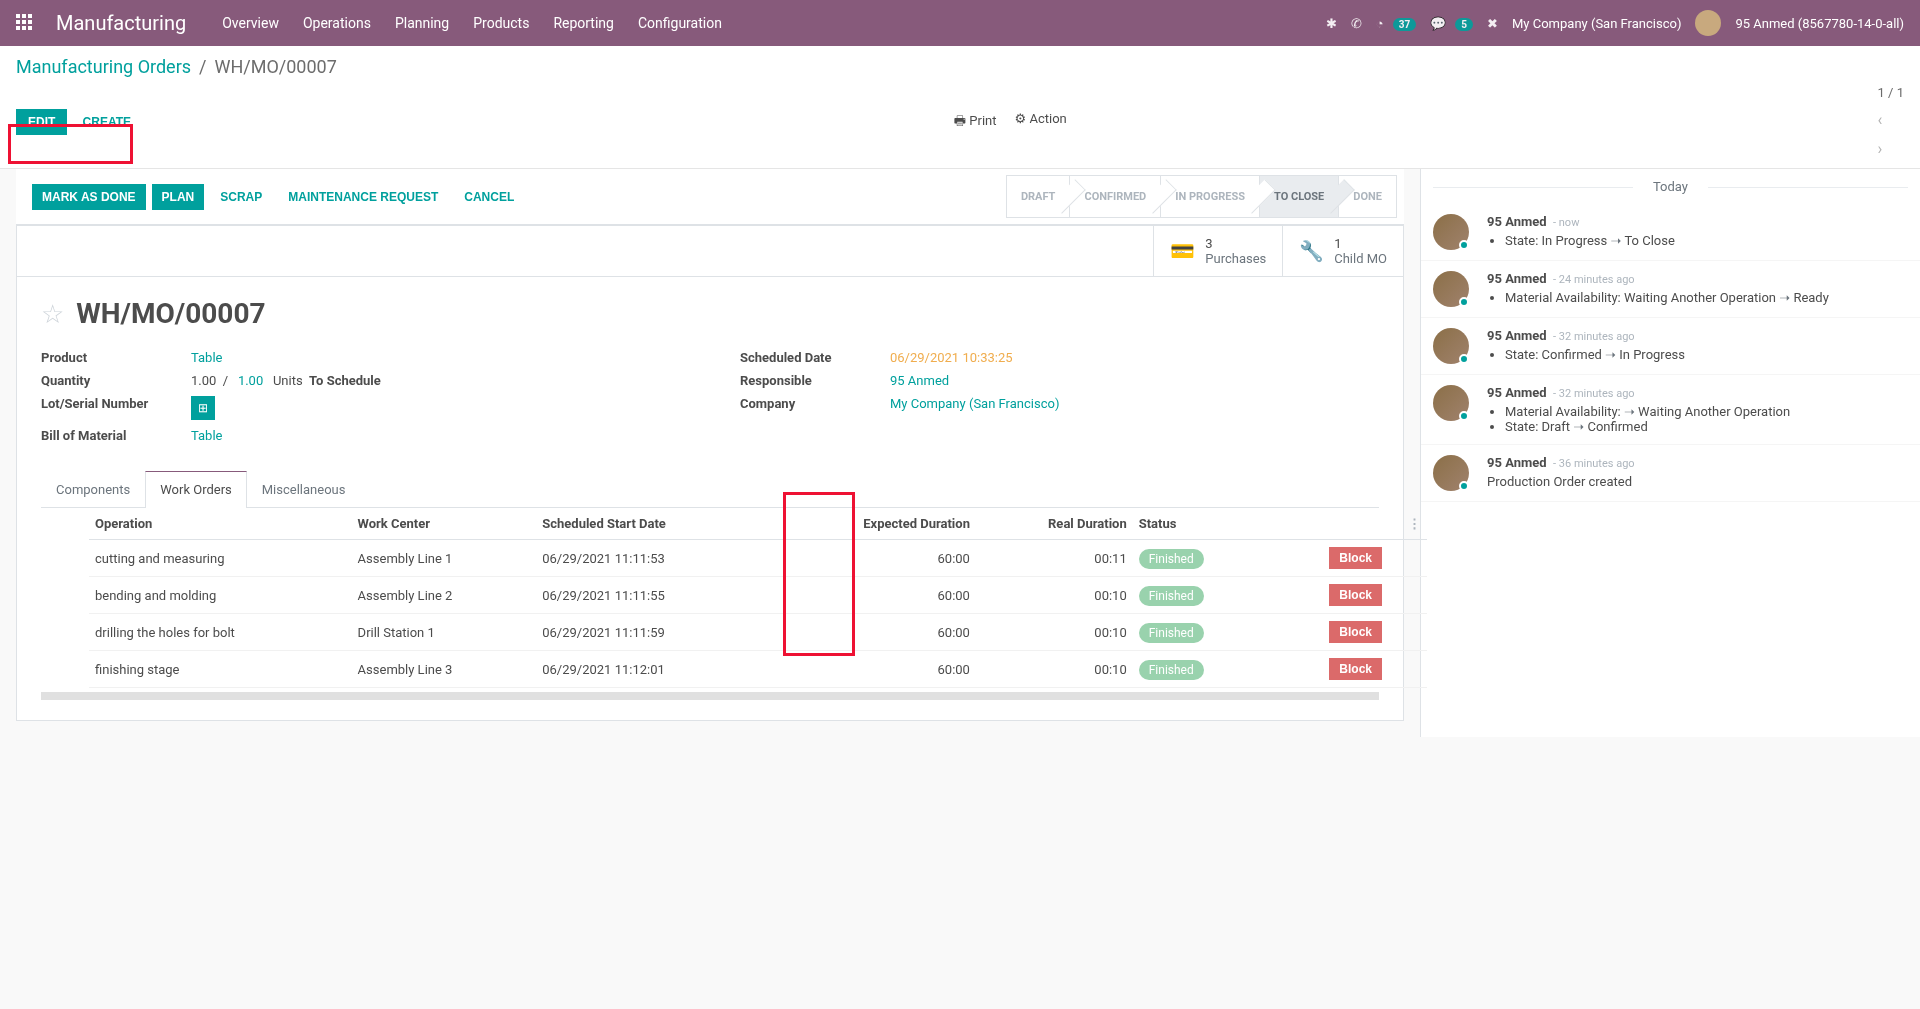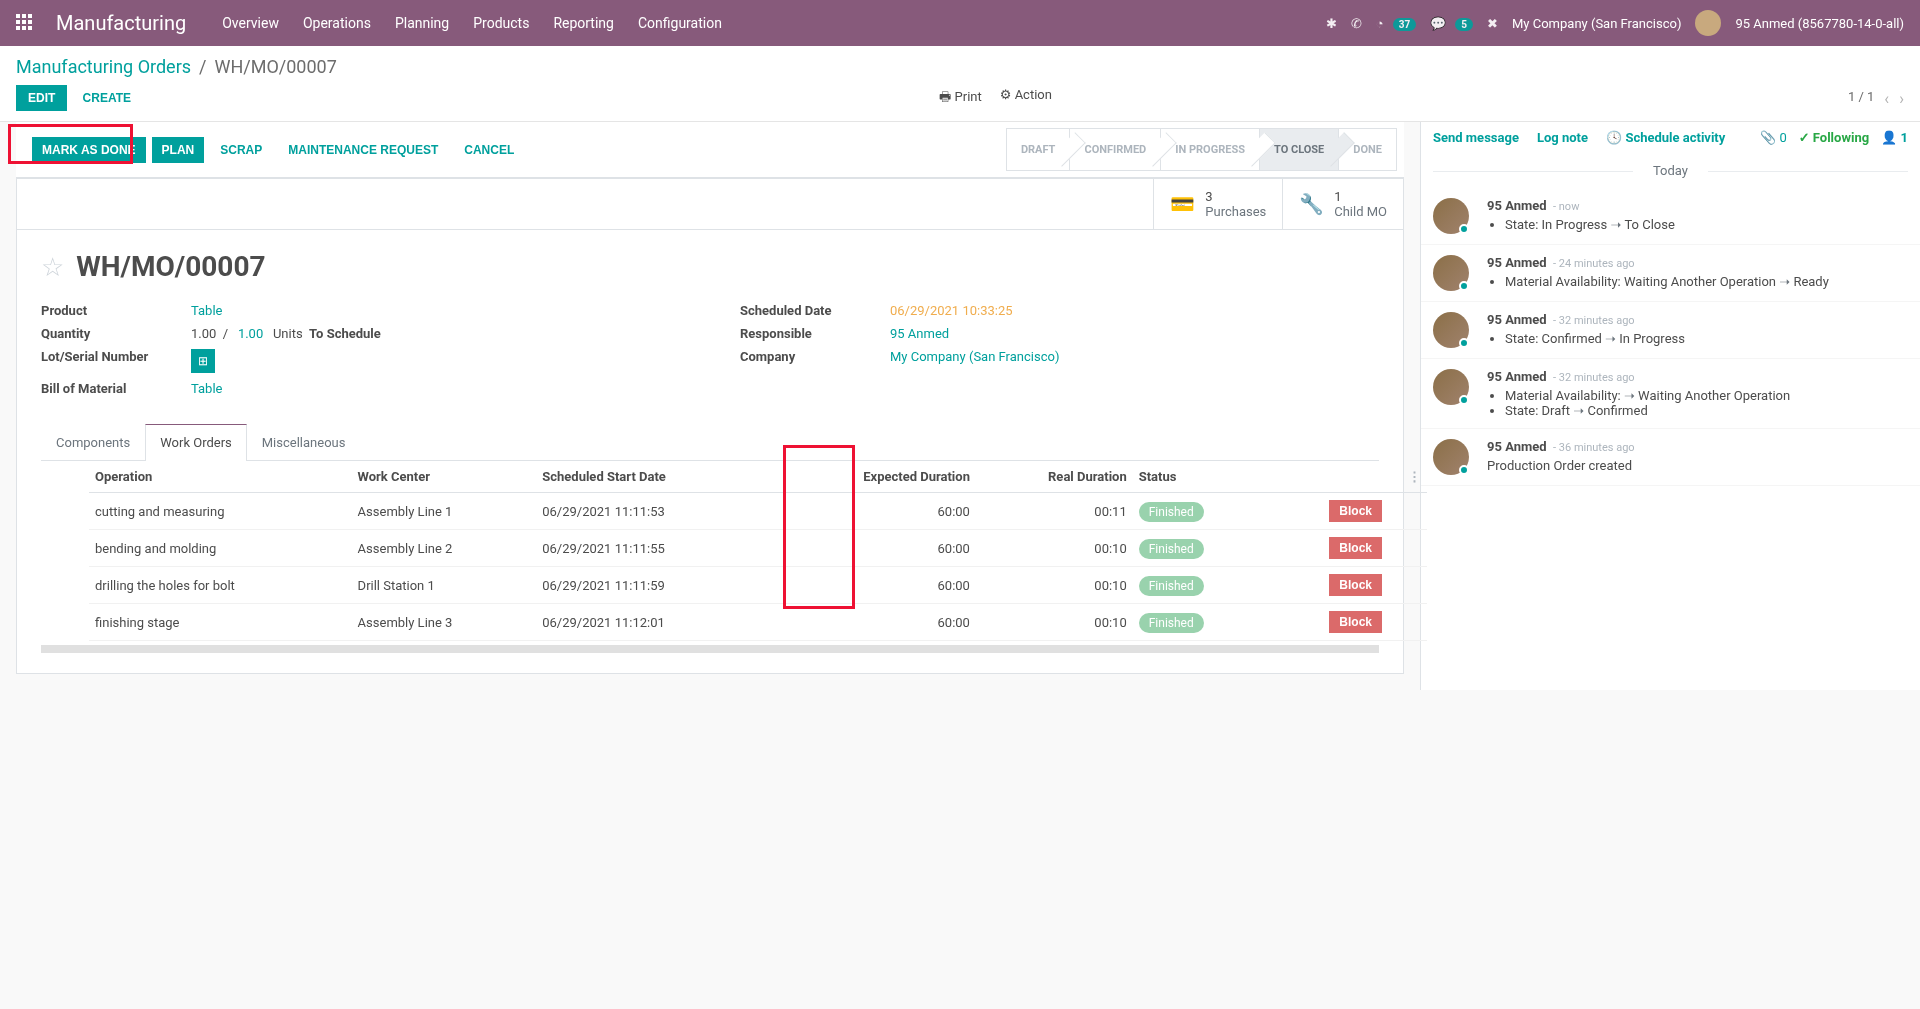--- a/index.html
+++ b/index.html
@@ -22,21 +22,21 @@
 .breadcrumb a { color: #00a09d; text-decoration: none; }
 .breadcrumb .sep { color: #6c6c6c; }
 .breadcrumb .current { color: #6c6c6c; }
 
 .header-row2 { display: flex; justify-content: space-between; align-items: center; padding-bottom: 10px; }
 .btn { border: none; padding: 6px 12px; font-size: 12px; font-weight: bold; cursor: pointer; background: transparent; }
 .btn-primary { background: #00a09d; color: #fff; }
 .btn-link { color: #00a09d; }
 .center-actions { display: flex; gap: 18px; color: #4c4c4c; font-size: 13px; }
 .center-actions .act { cursor: pointer; }
-.pager { display: flex; gap: 10px; color: #6c6c6c; }
+.pager { display: flex; gap: 10px; color: #6c6c6c; flex-direction: column; }
 .pager .arrow { cursor: pointer; font-size: 16px; color: #b3b3b3; }
 
 
 .actionbar { display: flex; align-items: center; border-bottom: 1px solid #dee2e6; background: #fff; padding-left: 16px; }
 .actionbar .btn { margin: 6px 6px 6px 0; padding: 6px 10px; font-size: 12px; font-weight: bold; }
 .actionbar .spacer { flex: 1; }
 .highlight-red { border: 3px solid #e13; position: absolute; pointer-events: none; }
 .highlight-red.mark-done { left: 8px; top: 124px; width: 125px; height: 40px; }
 
 .statusbar { display: flex; margin: 6px 8px 6px 0; }
@@ -312,32 +312,20 @@
             </tbody>
         </table>
         <div class="scroll-track"></div>
 
         <div class="highlight-red" style="left:766px; top:266px; width:72px; height:164px;"></div>
       </div>
     </div>
   </div>
 
   <div class="chatter">
-    <div class="chatter-top">
-      <div class="left">
-        <a>Send message</a>
-        <a>Log note</a>
-        <a style="color:#00a09d;">🕓 <span>Schedule activity</span></a>
-      </div>
-      <div class="right">
-        <span class="attach">📎 <span>0</span></span>
-        <span class="follow">✓ <span>Following</span></span>
-        <span class="followers">👤 <span>1</span></span>
-      </div>
-    </div>
     <div class="date-sep">Today</div>
     <div id="chatter-msgs">
         <div class="msg">
     <div class="avatar-wrap">
             <div class="avatar2"></div>
             <div class="presence"></div>
           </div>
     <div class="msg-body">
       <div class="msg-head"><span class="author">95 Anmed</span> &nbsp;<span class="time">- now</span></div>
       <ul>

